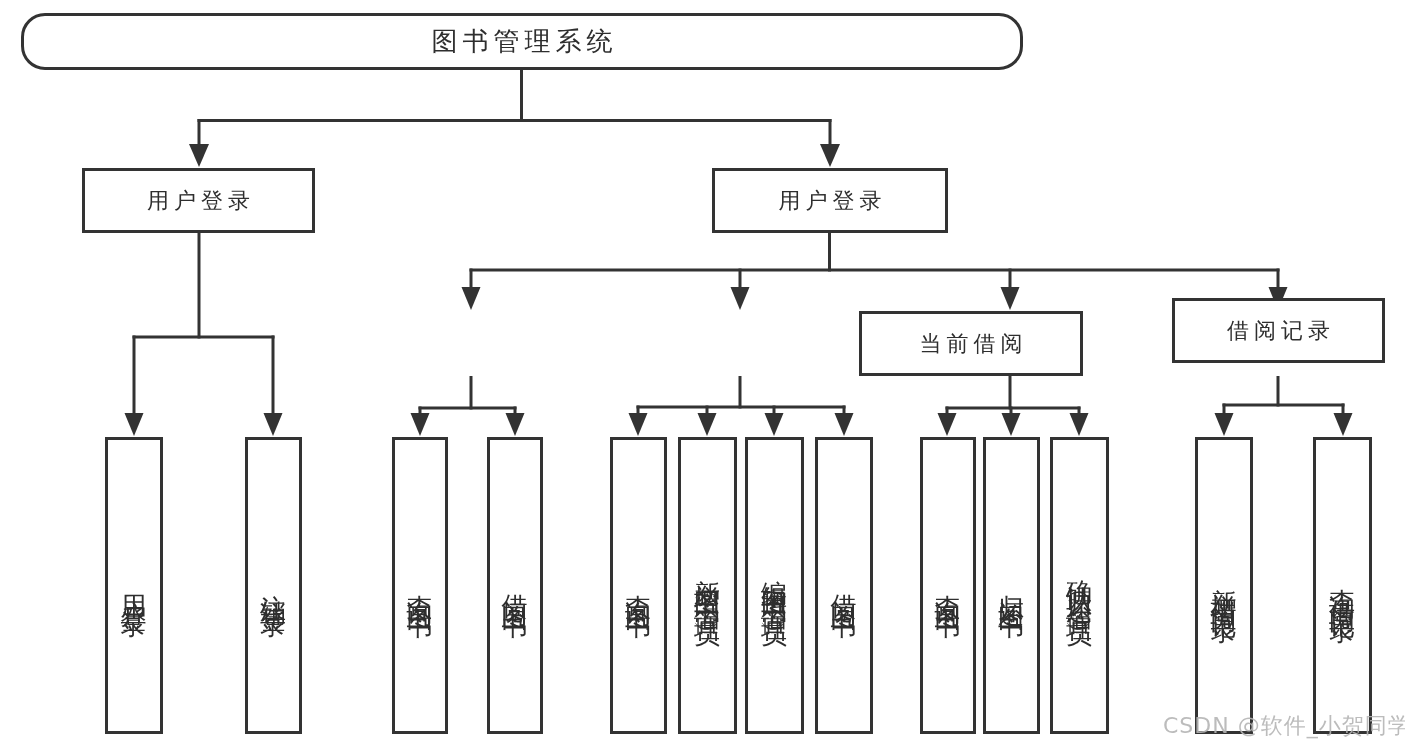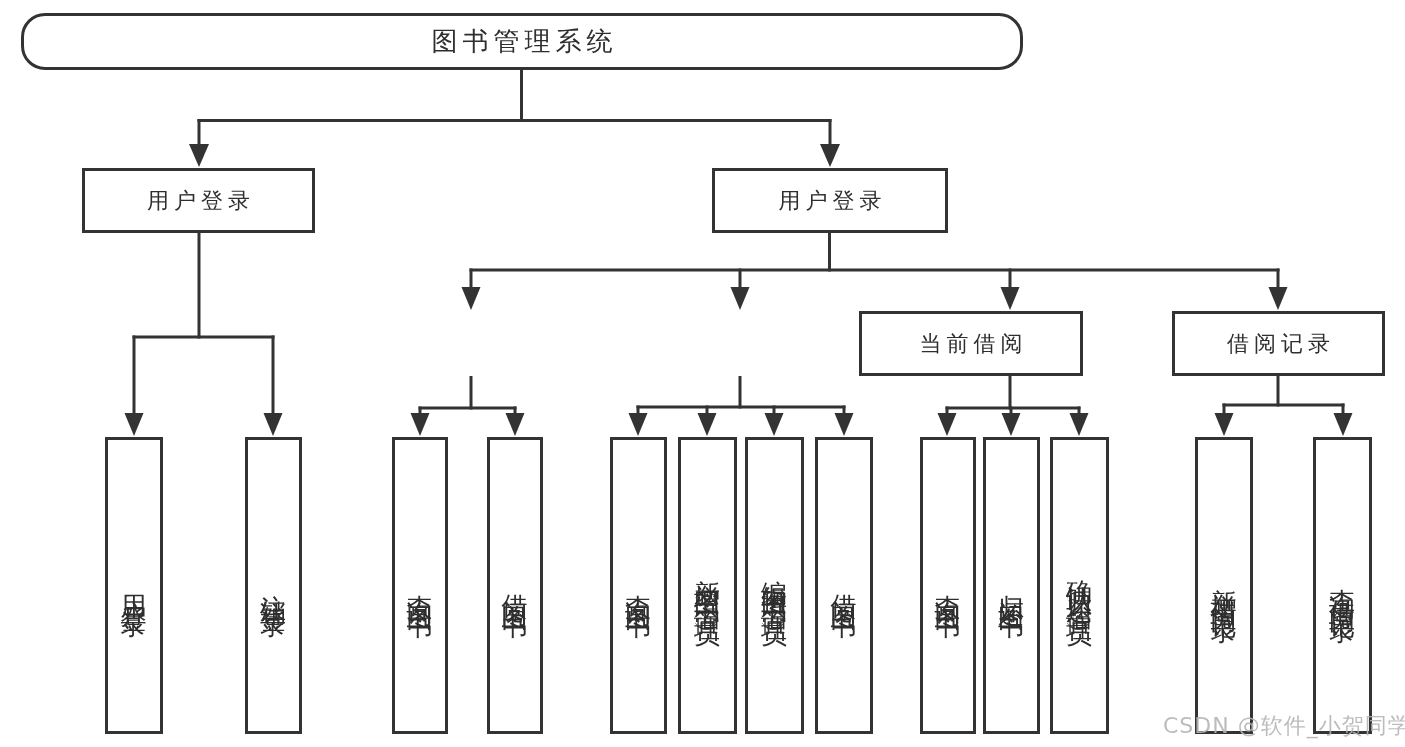--- a/index.html
+++ b/index.html
@@ -126,21 +126,21 @@
       <polygon points="1333.5,413 1352.5,413 1343,436"></polygon>
     </g>
   </svg>
 
   <div class="node hnode root-node" style="left:21px;top:13px;width:1002px;height:57px">图书管理系统</div>
 
   <div class="node hnode" style="left:82px;top:168px;width:233px;height:65px">用户登录</div>
   <div class="node hnode" style="left:712px;top:168px;width:236px;height:65px">用户登录</div>
 
   <div class="node hnode" style="left:859px;top:311px;width:224px;height:65px">当前借阅</div>
-  <div class="node hnode" style="left:1172px;top:311px;width:213px;height:65px">借阅记录</div>
+  <div class="node hnode" style="left:1172px;top:298px;width:213px;height:65px">借阅记录</div>
 
   <div class="node vnode" style="left:105px;width:58px">用户登录</div>
   <div class="node vnode" style="left:245px;width:57px">注销登录</div>
   <div class="node vnode" style="left:392px;width:56px">查询图书</div>
   <div class="node vnode" style="left:487px;width:56px">借阅图书</div>
   <div class="node vnode" style="left:610px;width:57px">查询图书</div>
   <div class="node vnode" style="left:678px;width:59px">新增图书（管理员）</div>
   <div class="node vnode" style="left:745px;width:59px">编辑图书（管理员）</div>
   <div class="node vnode" style="left:815px;width:58px">借阅图书</div>
   <div class="node vnode" style="left:920px;width:56px">查询图书</div>

